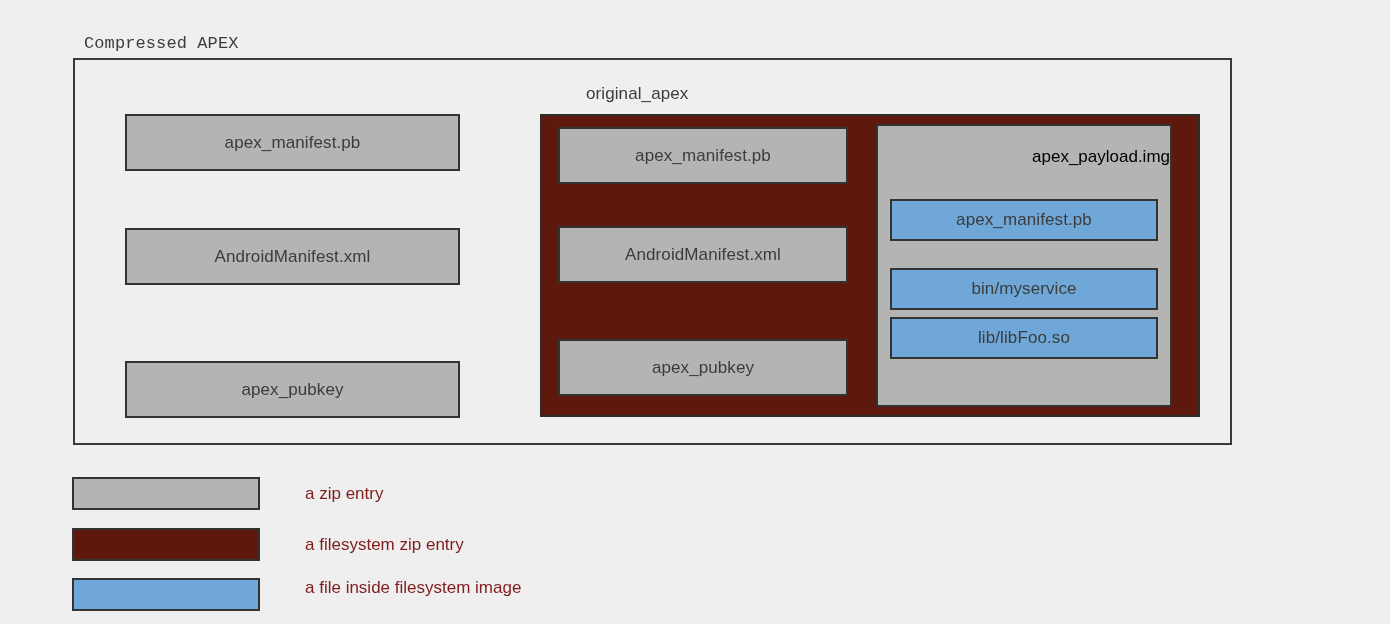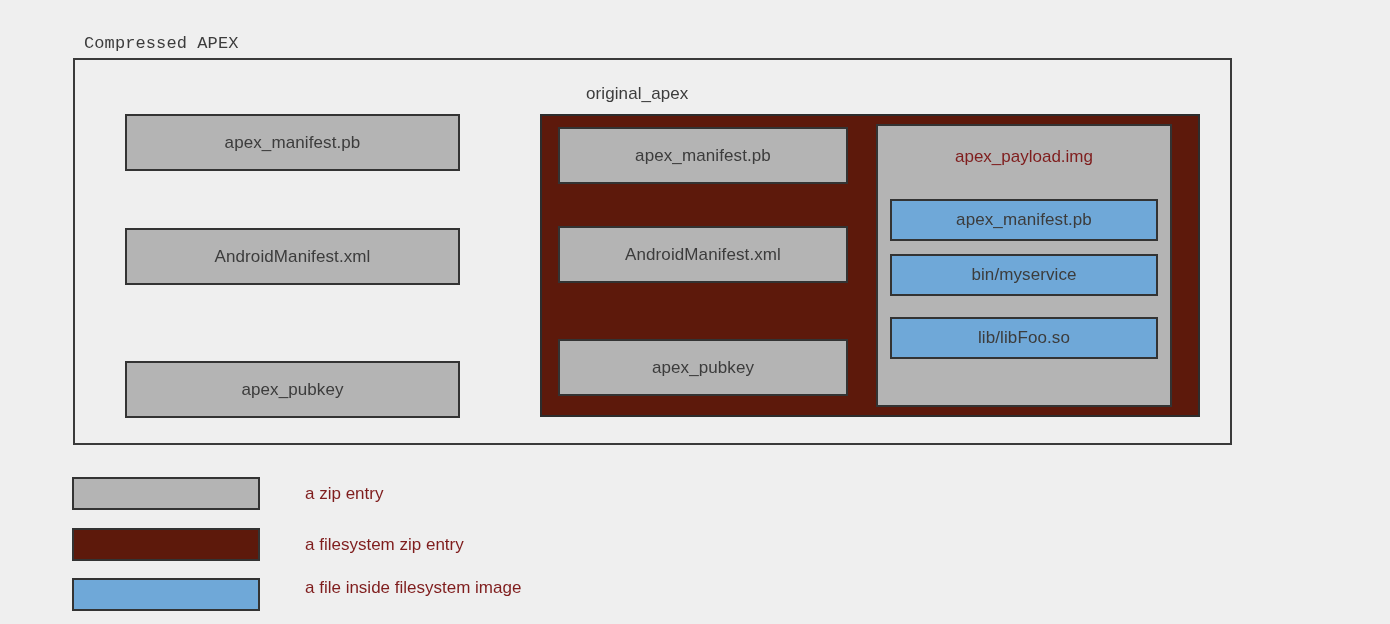--- a/index.html
+++ b/index.html
@@ -90,43 +90,43 @@
     width: 296px;
     height: 283px;
     background: #b4b4b4;
     border: 2px solid #333333;
   }
   .payload-title {
     position: absolute;
     left: 0;
     right: 0;
     top: 21px;
-    text-align: center;
+    text-align: right;
     font-size: 17px;
-    color: #7f1d1d;
+    color: #000000;
     white-space: nowrap;
   }
 
   
   .fs-file {
     background: #6fa8d8;
     border: 2px solid #333333;
     display: flex;
     align-items: center;
     justify-content: center;
     font-size: 17px;
     color: #3c3c3c;
     letter-spacing: 0.1px;
     white-space: nowrap;
     left: 890px;
     width: 268px;
     height: 42px;
   }
   .fs-1 { top: 199px; }
-  .fs-2 { top: 254px; text-align: right; }
+  .fs-2 { top: 268px; text-align: right; }
   .fs-3 { top: 317px; }
 
   
   .legend-swatch {
     left: 72px;
     width: 188px;
     height: 33px;
     border: 2px solid #333333;
   }
   .legend-1 { top: 477px; background: #b4b4b4; }

